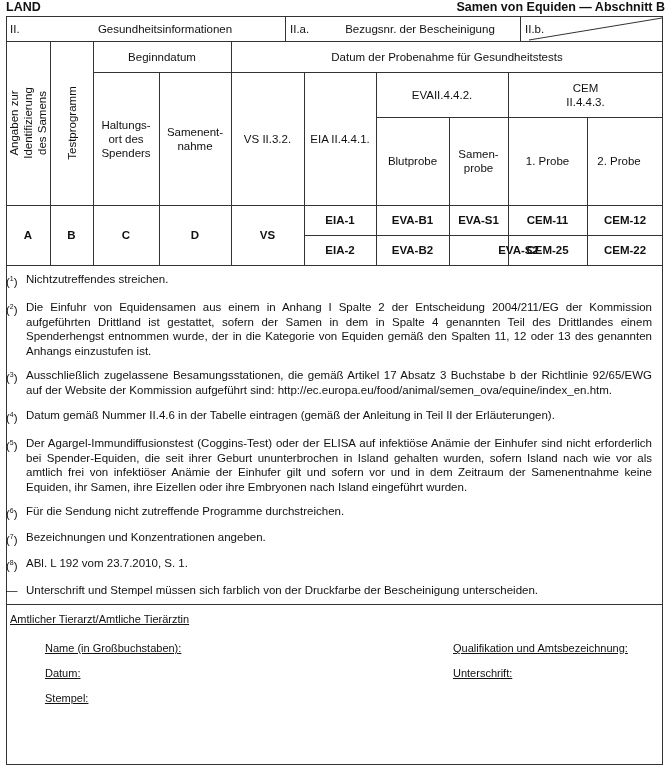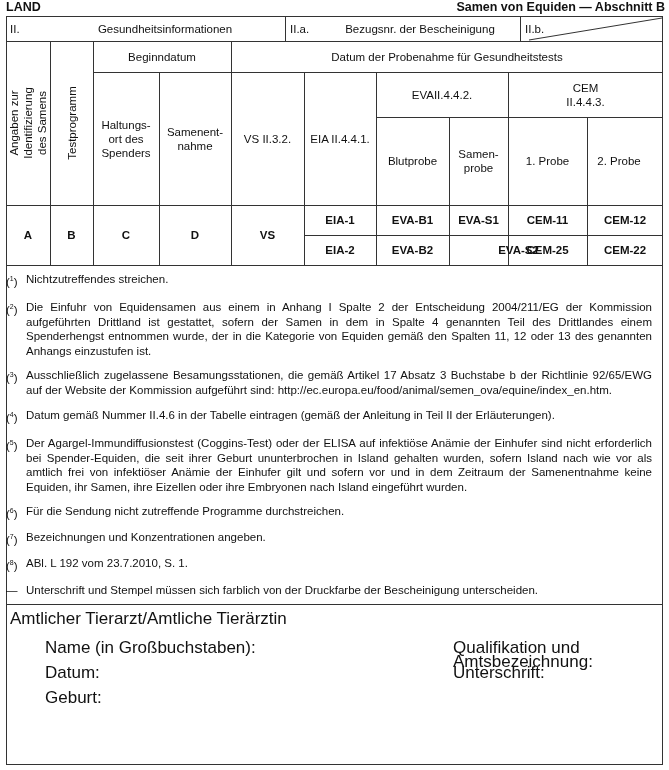--- a/index.html
+++ b/index.html
@@ -14,21 +14,21 @@
           justify-content: center; text-align: center; line-height: 14px; }
   .vline { position: absolute; width: 1px; background: #333; }
   .hline { position: absolute; height: 1px; background: #333; }
   .bold { font-weight: bold; }
   .rot { transform: rotate(-90deg); white-space: nowrap; text-align: center; line-height: 14px; }
   .note { position: absolute; left: 6px; width: 646px; line-height: 14.5px; font-size: 11.5px;
           display: flex; }
   .note .mark { width: 20px; flex: 0 0 20px; }
   .note .mark sup { font-size: 7px; }
   .note .txt { flex: 1; text-align: justify; }
-  .sig { position: absolute; font-size: 17px; line-height: 14px; }
+  .sig { position: absolute; font-size: 11px; line-height: 14px; text-decoration: underline; }
 </style>
 </head>
 <body>
 
 <div class="hdr left">LAND</div>
 <div class="hdr right">Samen von Equiden — Abschnitt B</div>
 
 <div class="frame"></div>
 
 <div class="cell" style="left:10px;top:17px;width:40px;height:24px;justify-content:flex-start;">II.</div>
@@ -139,13 +139,13 @@
     <span class="txt">Unterschrift und Stempel müssen sich farblich von der Druckfarbe der Bescheinigung unterscheiden.</span>
 </div>
 
 <div class="hline" style="left:6px;top:604px;width:657px;"></div>
 
 <div class="sig" style="left:10px;top:612px;">Amtlicher Tierarzt/Amtliche Tierärztin</div>
 <div class="sig" style="left:45px;top:641px;">Name (in Großbuchstaben):</div>
 <div class="sig" style="left:453px;top:641px;">Qualifikation und Amtsbezeichnung:</div>
 <div class="sig" style="left:45px;top:666px;">Datum:</div>
 <div class="sig" style="left:453px;top:666px;">Unterschrift:</div>
-<div class="sig" style="left:45px;top:691px;">Geburt:</div>
+<div class="sig" style="left:45px;top:691px;">Stempel:</div>
 
 </body></html>

